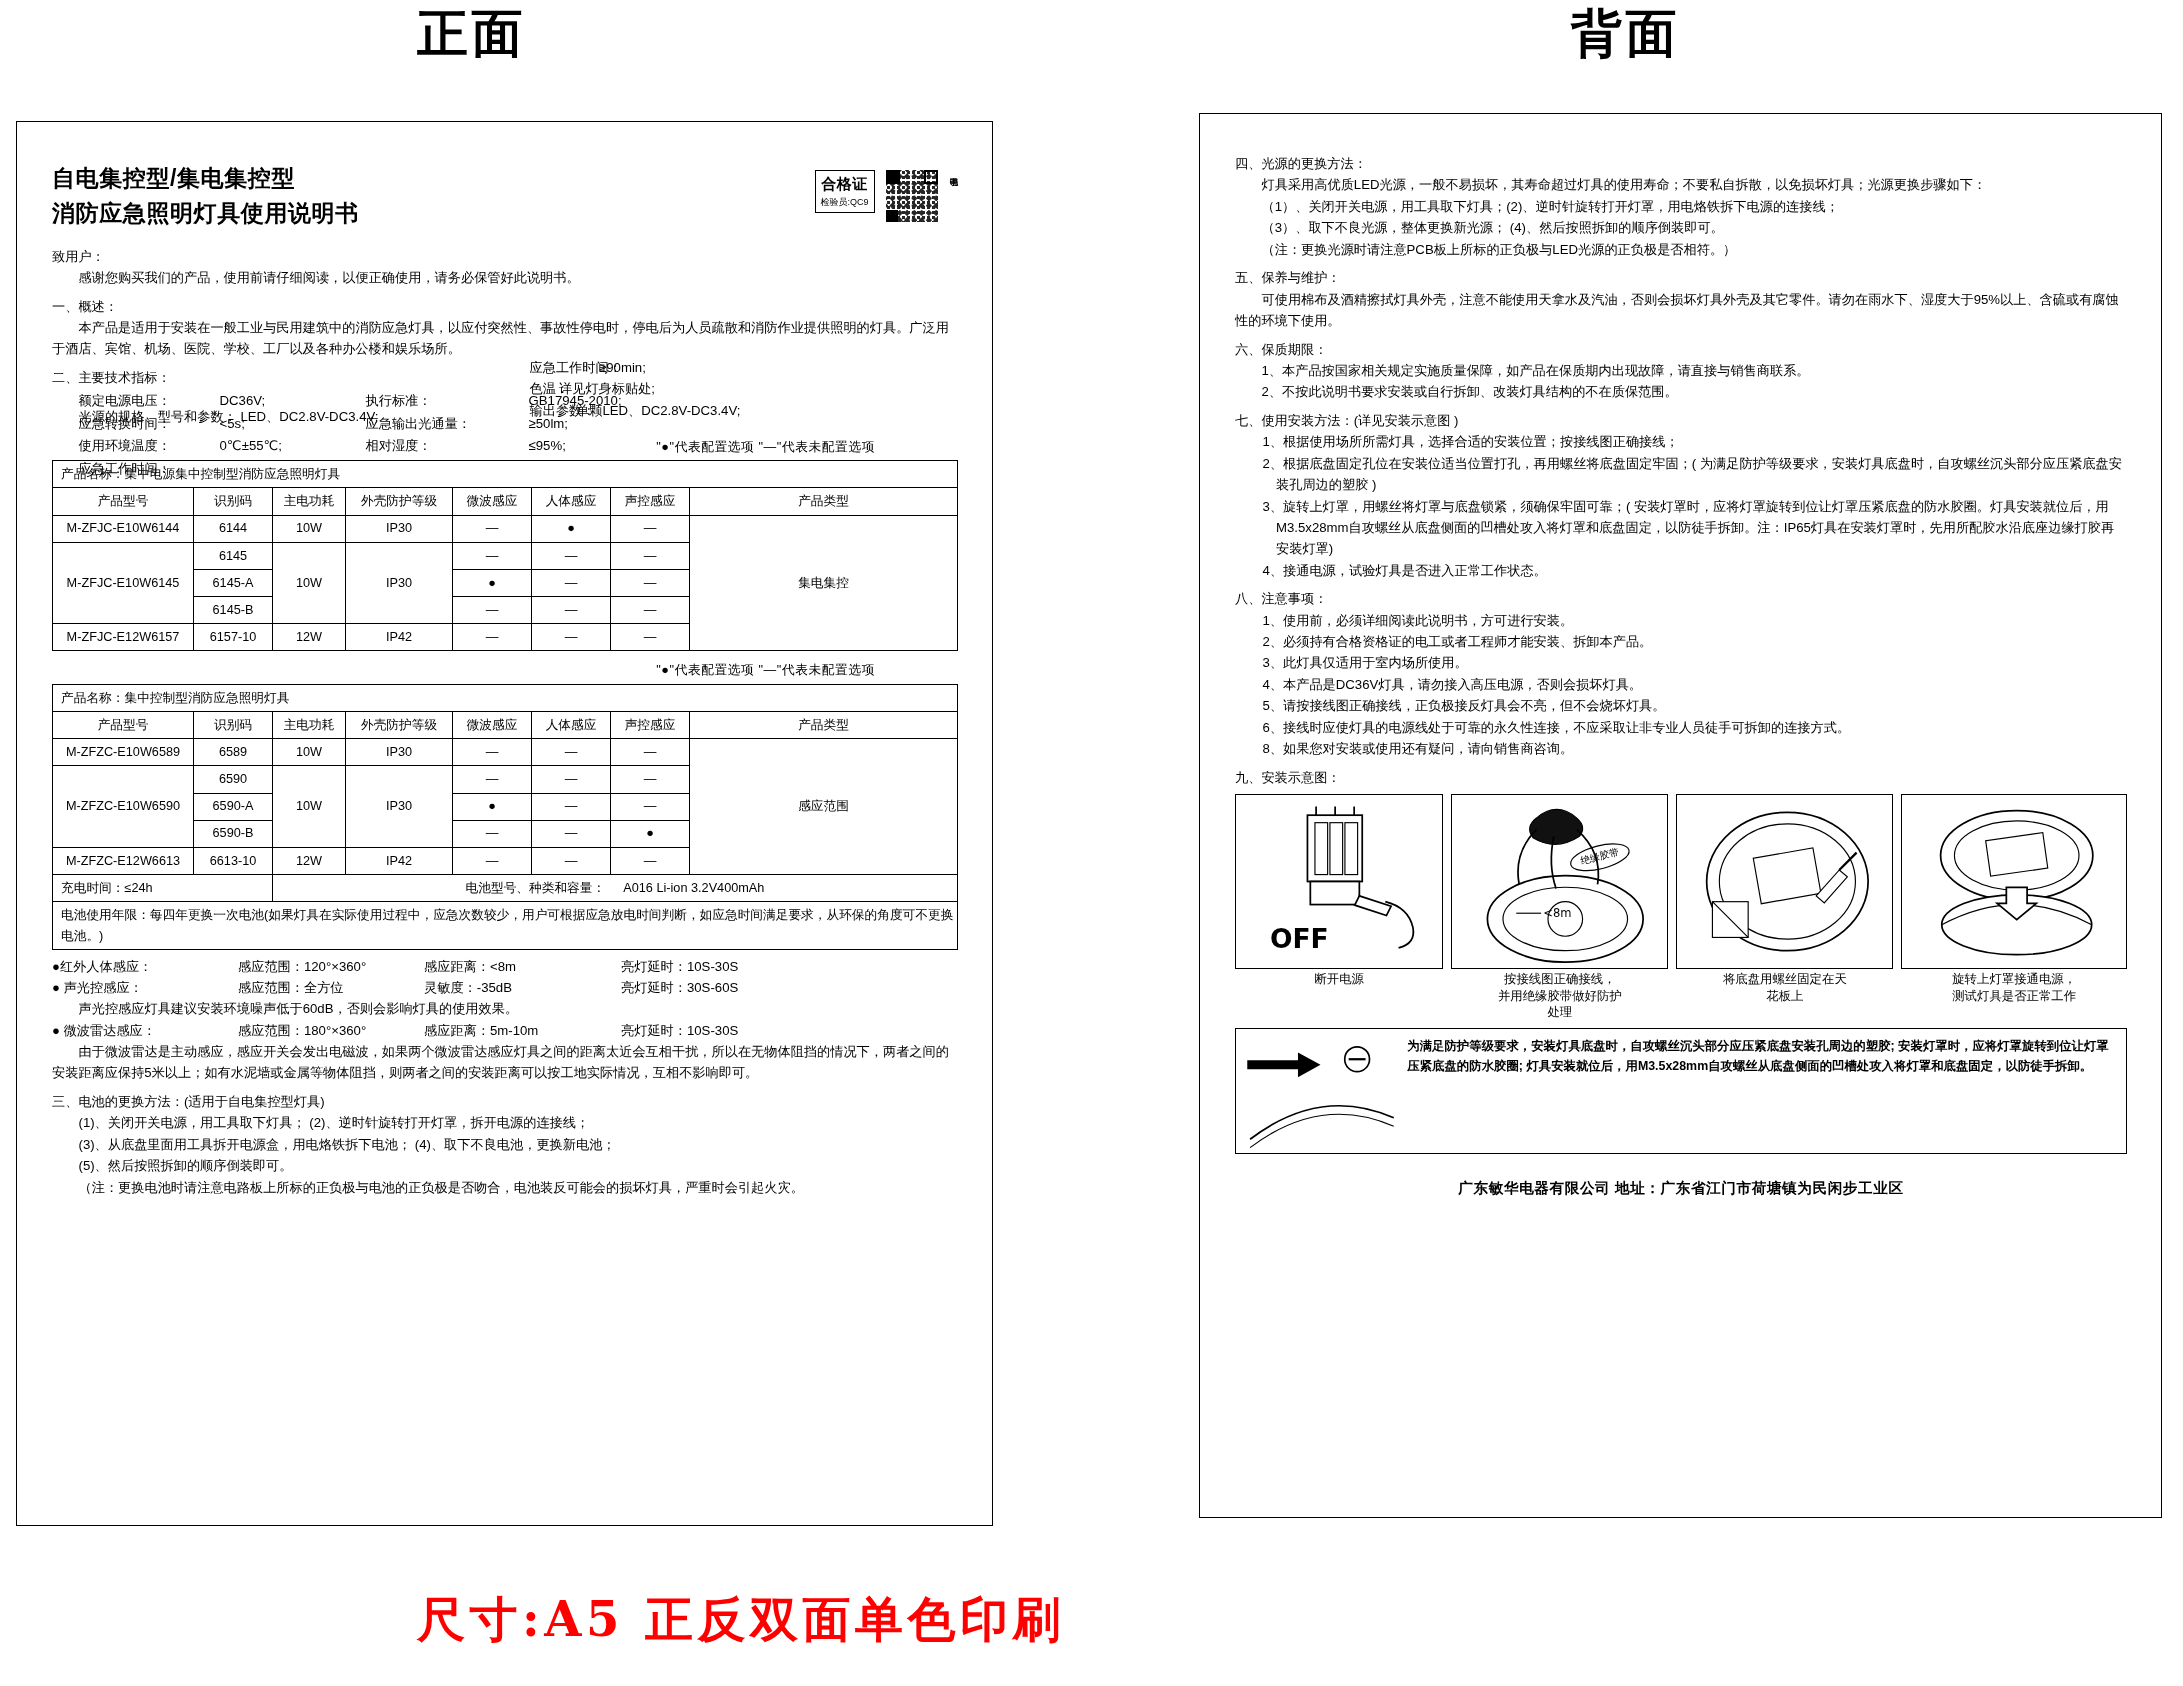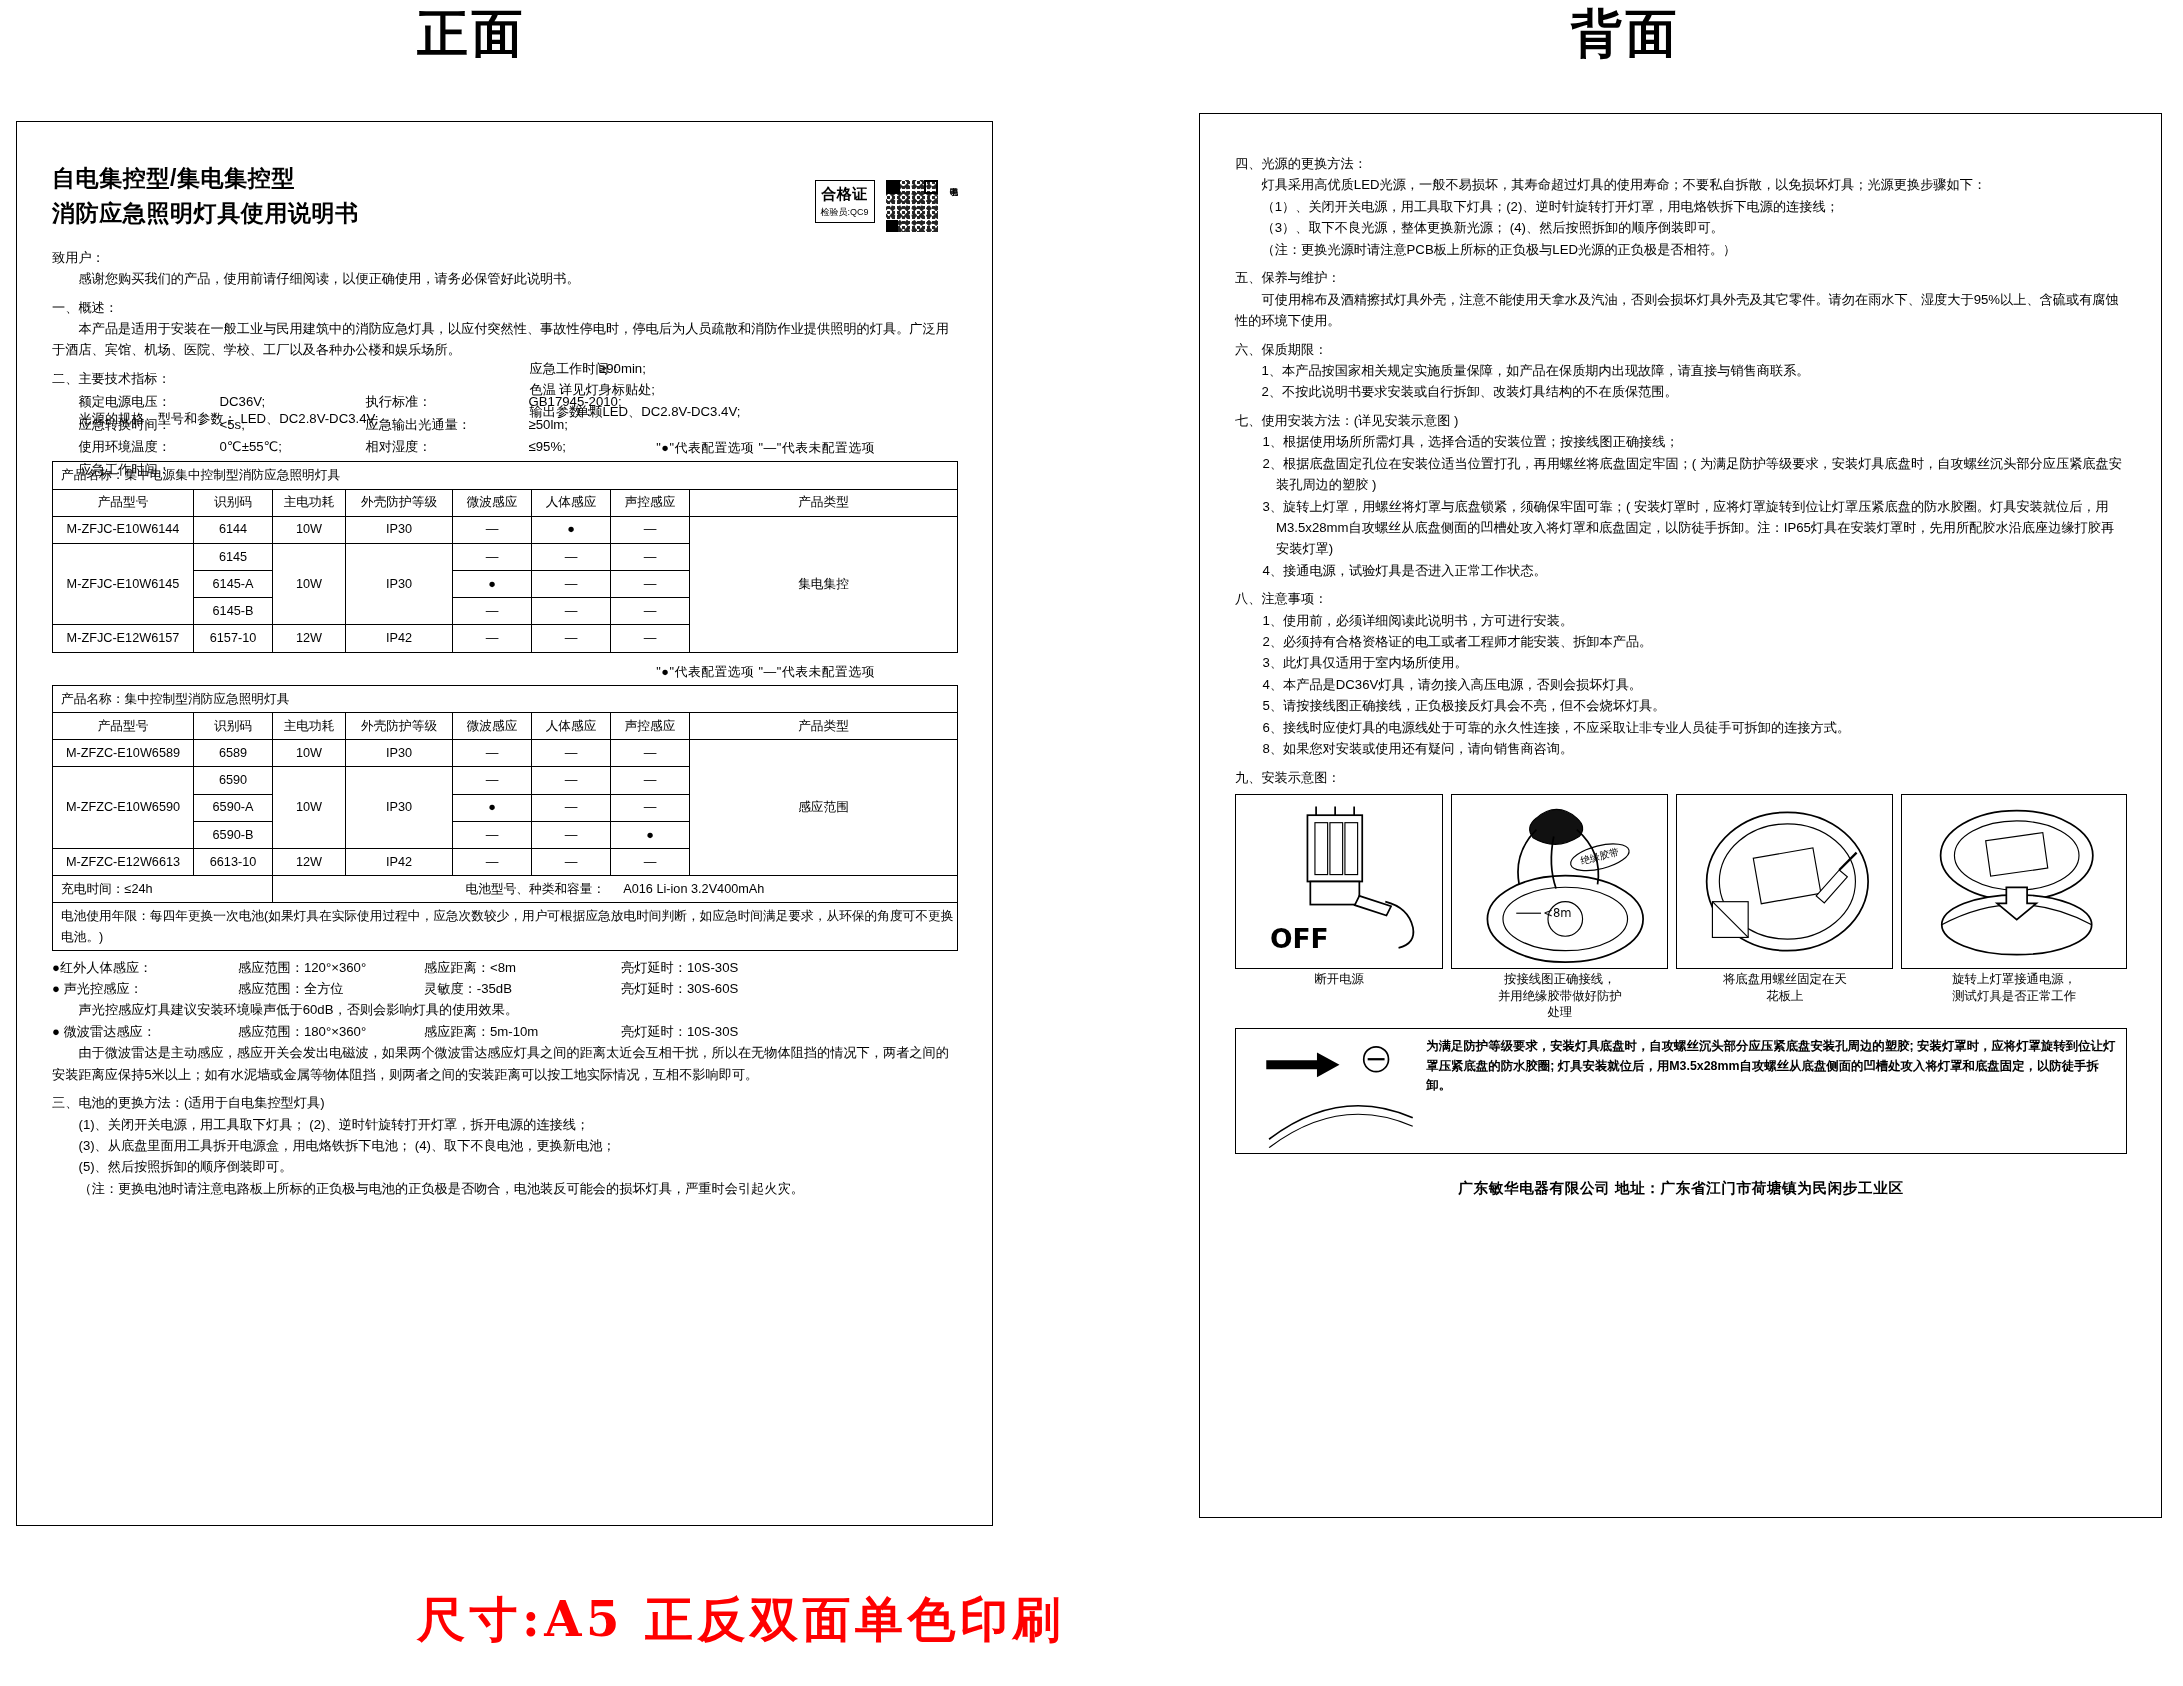--- a/index.html
+++ b/index.html
@@ -7,21 +7,21 @@
   .red-head{position:absolute;color:#000000;font-weight:bold;font-size:51px;font-family:"DejaVu Serif","Liberation Serif",serif;letter-spacing:3.4px;}
   #front-title{left:417px;top:0px;}
   #back-title{left:1571px;top:0px;}
   .bottom-note{position:absolute;left:417px;top:1588px;color:#ff0000;font-weight:bold;font-size:48px;font-family:"DejaVu Serif","Liberation Serif",serif;letter-spacing:4.5px;white-space:nowrap;}
   .page{position:absolute;border:1.7px solid #000;background:#fff;box-sizing:border-box;}
   #front-page{left:16px;top:121px;width:977px;height:1405px;padding:39px 34px 17px 35px;}
   #back-page{left:1199px;top:113px;width:963px;height:1405px;padding:39px 34px 17px 35px;}
   .doc{font-size:13.2px;line-height:1.62;}
   .hdr{display:flex;justify-content:space-between;align-items:flex-start;}
   .hdr-title{font-weight:bold;font-size:23px;line-height:1.52;letter-spacing:0.6px;}
-  .hdr-right{display:flex;align-items:flex-start;gap:11px;margin-top:19px;}
+  .hdr-right{display:flex;align-items:flex-start;gap:11px;margin-top:9px;}
   .cert{border:1.4px solid #000;padding:4px 5px;text-align:center;line-height:1.25;}
   .cert .c1{font-size:15px;font-weight:bold;letter-spacing:0.6px;}
   .cert .c2{font-size:9px;margin-top:2.8px;}
   .qr{width:52px;height:52px;position:relative;background:
      linear-gradient(90deg,#000 0 12.4px,transparent 12.4px 100%) 0 0/100% 12.4px no-repeat,
      linear-gradient(0deg,#000 0 12.4px,transparent 12.4px 100%) 0 0/12.4px 100% no-repeat;}
   .qr:before,.qr:after{content:"";position:absolute;border:2.8px solid #000;width:10px;height:10px;}
   .qr:before{left:0;top:0;}
   .qr:after{right:0;top:0;}
   .qrbody{position:absolute;inset:0;background-image:
@@ -41,21 +41,21 @@
   .lft{text-align:left !important;padding-left:8px !important;}
   .bul-row{display:flex;}
   .bul-row .c1{width:186px;}
   .bul-row .c2{width:186px;}
   .bul-row .c3{width:197px;}
   .notes{margin-top:5.6px;}
   
   .imgrow{display:flex;gap:8px;margin-top:5.6px;}
   .imgbox{border:1.4px solid #000;box-sizing:border-box;position:relative;background:#fff;}
   .cap{text-align:center;font-size:12.4px;line-height:1.3;margin-top:2.8px;}
-  .wide-box{border:1.4px solid #000;margin-top:8px;display:flex;box-sizing:border-box;padding-left:19px;}
+  .wide-box{border:1.4px solid #000;margin-top:8px;display:flex;box-sizing:border-box;}
   .company{margin-top:22.5px;font-size:14.6px;font-weight:bold;text-align:center;letter-spacing:0.6px;}
   .off-txt{font-weight:bold;font-size:46px;font-family:"DejaVu Sans",sans-serif;}
 </style>
 </head>
 <body>
 
 <div class="red-head" id="front-title">正面</div>
 <div class="red-head" id="back-title">背面</div>
 <div class="bottom-note">尺寸:A5  正反双面单色印刷</div>
 

